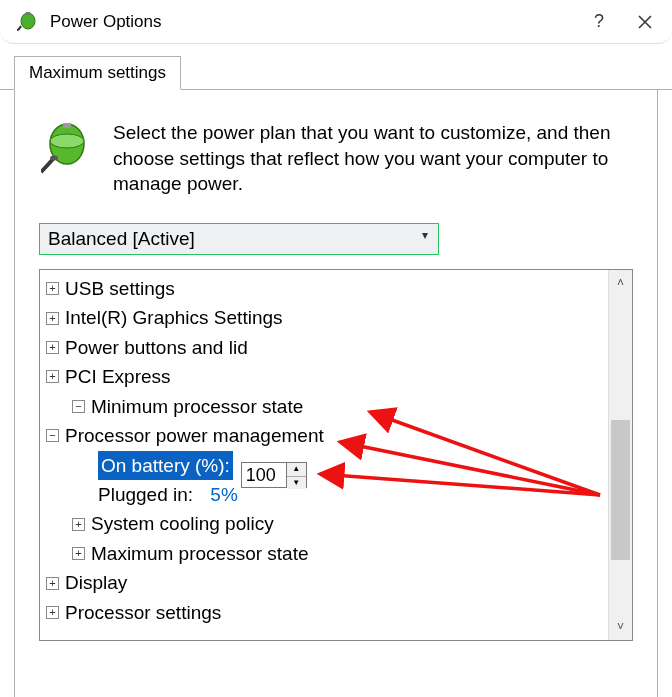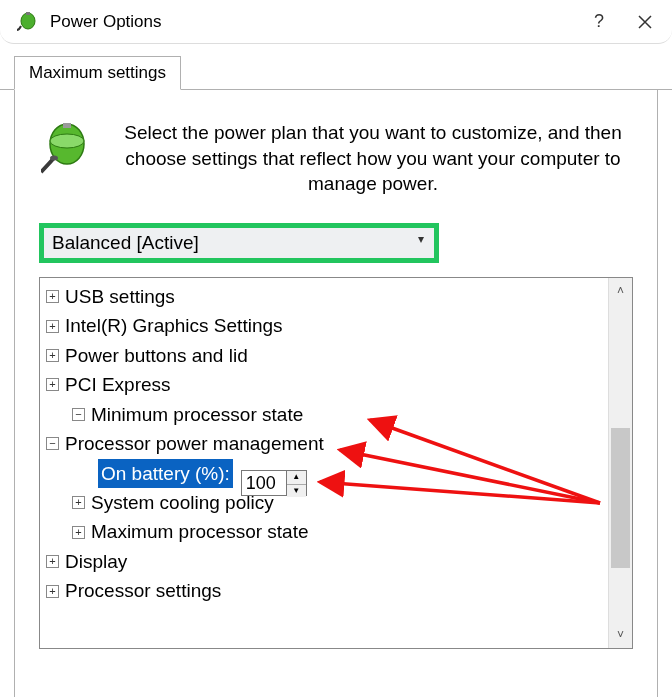--- a/index.html
+++ b/index.html
@@ -49,25 +49,25 @@
   }
   .content {
     border: 1px solid #b0b0b0;
     border-top: none;
     margin: 0 14px;
     padding: 30px 24px 10px 24px;
     height: 614px;
   }
   .intro { display:flex; gap:18px; margin-bottom:26px;}
   .intro .bigicon { width:56px; flex:0 0 56px; display:flex; align-items:flex-start; justify-content:center;}
-  .intro .txt { font-size: 19px; line-height:1.35;text-align:center;}
+  .intro .txt { font-size: 19px; line-height:1.35;}
   .plan-select {
     display:flex; align-items:flex-start; justify-content:space-between;
     width: 400px;
-    border: 5px solid #22c55e;
+    border: 1px solid #22c55e;
     background: #eef0f2;
     padding: 4px 10px 4px 8px;
     font-size: 19px;
     margin-bottom: 14px;
   }
   .plan-select .chev { font-size:12px; color:#333;}
   .tree-wrap {
     border: 1px solid #888;
     height: 372px;
     display:flex;
@@ -208,20 +208,25 @@
       </div>
       <div class="row ind3">
         <span class="sel">On battery (%):</span>
         <span class="numbox">
           <input value="100" style="">
           <div class="spin">
             <div>▲</div>
             <div>▼</div>
           </div>
         </span>
+      </div>
+      <div class="row ind3">
+        <span>Plugged in:</span>
+        <span>&nbsp;</span>
+        <span class="link">5%</span>
       </div>
       <div class="row ind2">
         <span class="exp plus"></span>
         <span>System cooling policy</span>
       </div>
       <div class="row ind2">
         <span class="exp plus"></span>
         <span>Maximum processor state</span>
       </div>
       <div class="row ind1">

